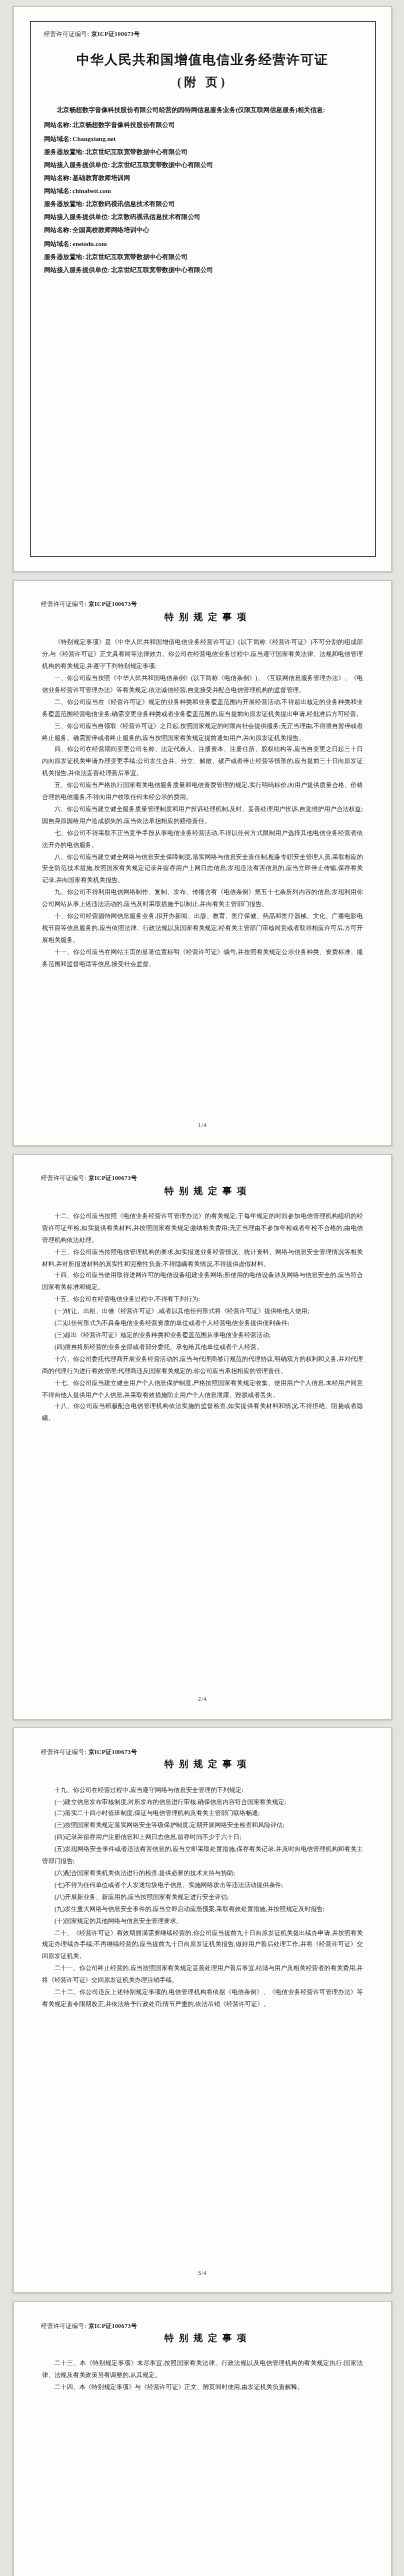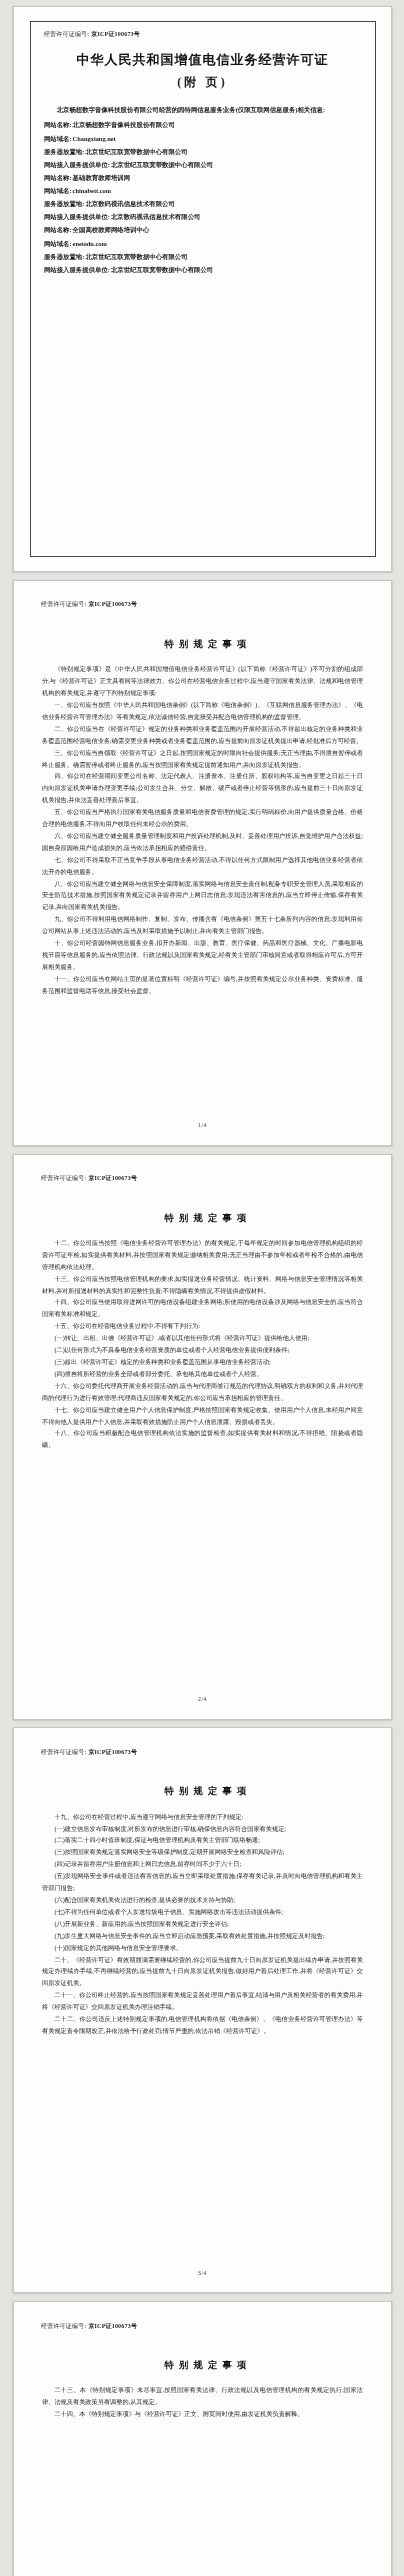--- a/index.html
+++ b/index.html
@@ -70,21 +70,21 @@
     line-height: 2.05;
     text-align: justify;
   }
   .f-label { margin-right: 1px; }
   
   .sp-header {
     position: absolute;
     top: 19.6px; left: 27px;
   }
   .sp-title {
-    margin-top: 57px;
+    margin-top: 30px;
     text-align: center;
     font-size: 9.3px;
     font-weight: 700;
     letter-spacing: 5.2px;
     padding-left: 11px; 
     color: #141414;
   }
   .sp-body {
     margin-top: 12.4px;
     padding: 0 28px;

